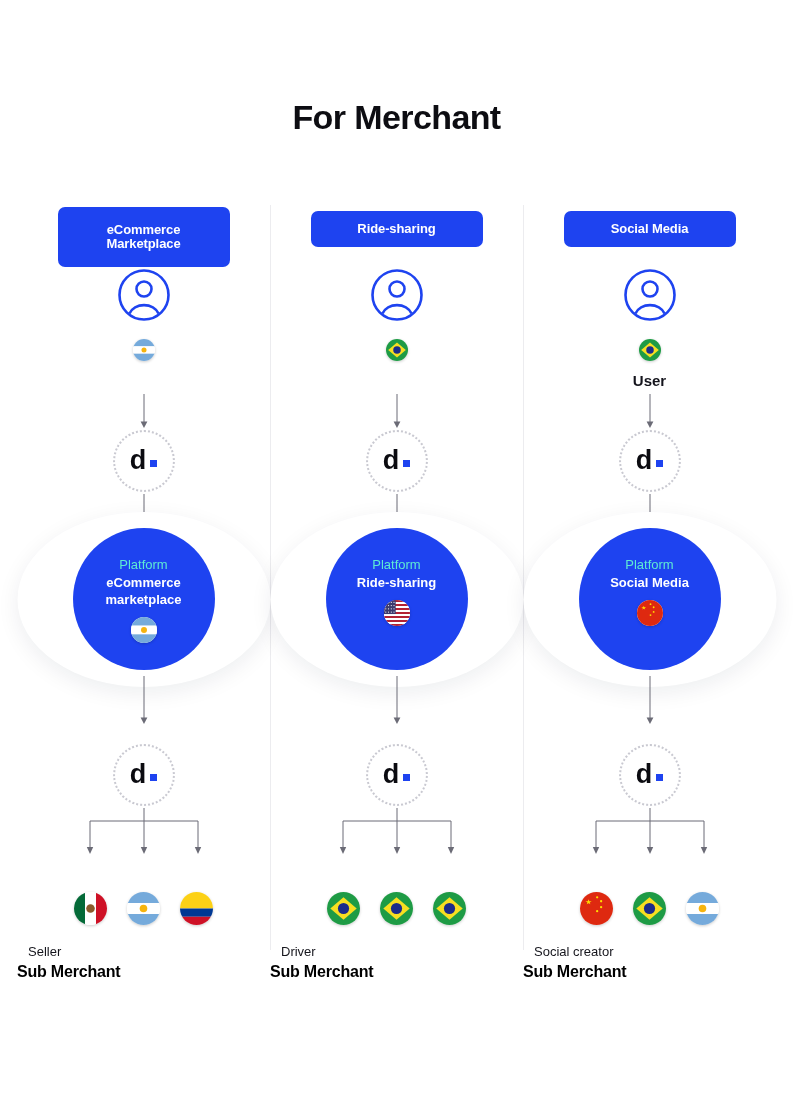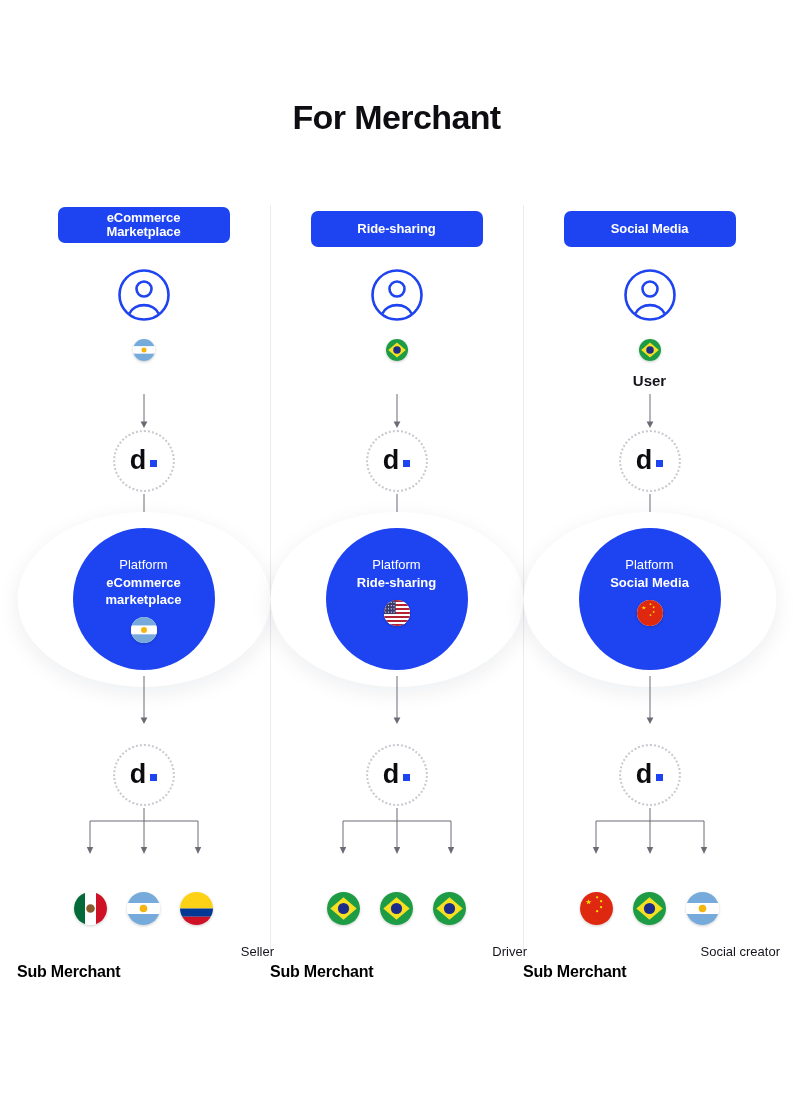--- a/index.html
+++ b/index.html
@@ -64,21 +64,21 @@
     top: 207px;
     left: 50%;
     transform: translateX(-50%);
     background: #1e43f0;
     color: #ffffff;
     border-radius: 7px;
     font-size: 13px;
     font-weight: bold;
     line-height: 14px;
     letter-spacing: -0.1px;
-    padding: 4px 22px;
+    padding: 16px 22px;
     min-width: 172px;
     text-align: center;
     white-space: pre-line;
   }
   .pill.two-line { top: 207px; }
   .pill.one-line { top: 211px; padding: 11px 22px; }
 
   
   .avatar {
     position: absolute;
@@ -180,21 +180,21 @@
     flex-direction: column;
     align-items: center;
     justify-content: flex-start;
     padding-top: 28px;
     color: #ffffff;
   }
   .platform .pf-kicker {
     font-size: 13px;
     font-weight: normal;
     line-height: 18px;
-    color: #ffffff;
+    color: #5eead4;
   }
   .platform .pf-name {
     font-size: 13px;
     font-weight: bold;
     line-height: 17px;
     text-align: center;
     color: #ffffff;
     max-width: 120px;
   }
   .platform .pf-flag { margin-top: 9px; }
@@ -204,22 +204,22 @@
     position: absolute;
     top: 892px;
     left: 0; width: 253px;
     display: flex;
     justify-content: center;
     gap: 20px;
   }
   .sub-role {
     position: absolute;
     top: 944px;
-    left: 4px; width: 253px;
-    text-align: right;
+    left: 11px; width: 253px;
+    text-align: left;
     font-size: 13px;
     color: #15151c;
   }
   .sub-merchant {
     position: absolute;
     top: 963px;
     left: 0; width: 253px;
     font-size: 16px;
     font-weight: bold;
     color: #000000;

